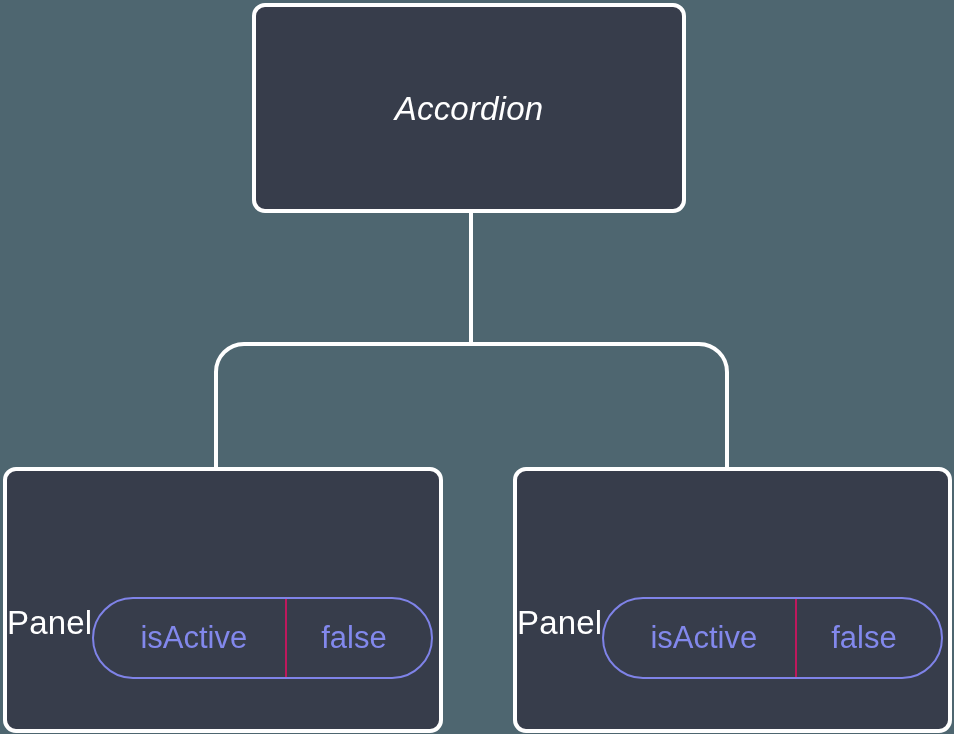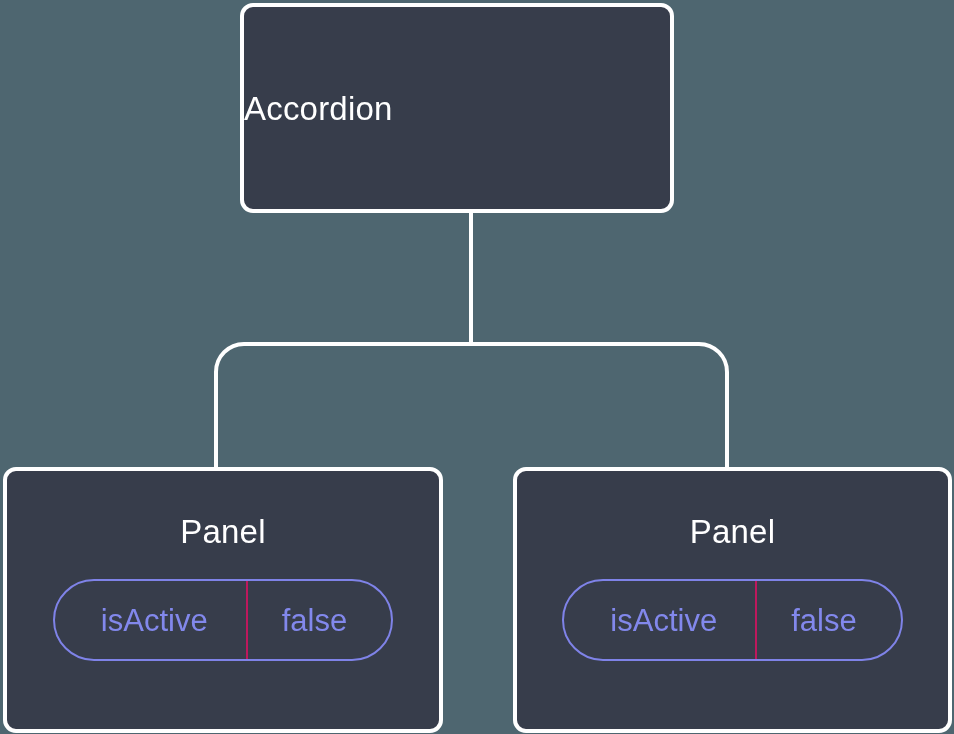--- a/index.html
+++ b/index.html
@@ -34,42 +34,44 @@
   .node {
     position: absolute;
     box-sizing: border-box;
     background: #373D4B;
     border: 4px solid #FFFFFF;
     border-radius: 13px;
   }
 
   
   #node-accordion {
-    left: 240px;
+    left: 252px;
     top: 3px;
     width: 434px;
     height: 210px;
     display: flex;
     align-items: center;
+    justify-content: center;
+    font-style: italic;
   }
   .node-title-root {
     color: #FFFFFF;
     font-size: 33px;
     font-weight: 400;
     letter-spacing: 0.2px;
     line-height: 1;
     white-space: nowrap;
   }
 
   
   .panel-node {
     top: 467px;
     height: 266px;
     display: flex;
-    flex-direction: column;
+    flex-direction: row;
     align-items: center;
     padding-top: 44px;
   }
   #node-panel-0 { left: 3px;   width: 440px; }
   #node-panel-1 { left: 513px; width: 439px; }
 
   .node-title {
     color: #FFFFFF;
     font-size: 33px;
     font-weight: 400;

